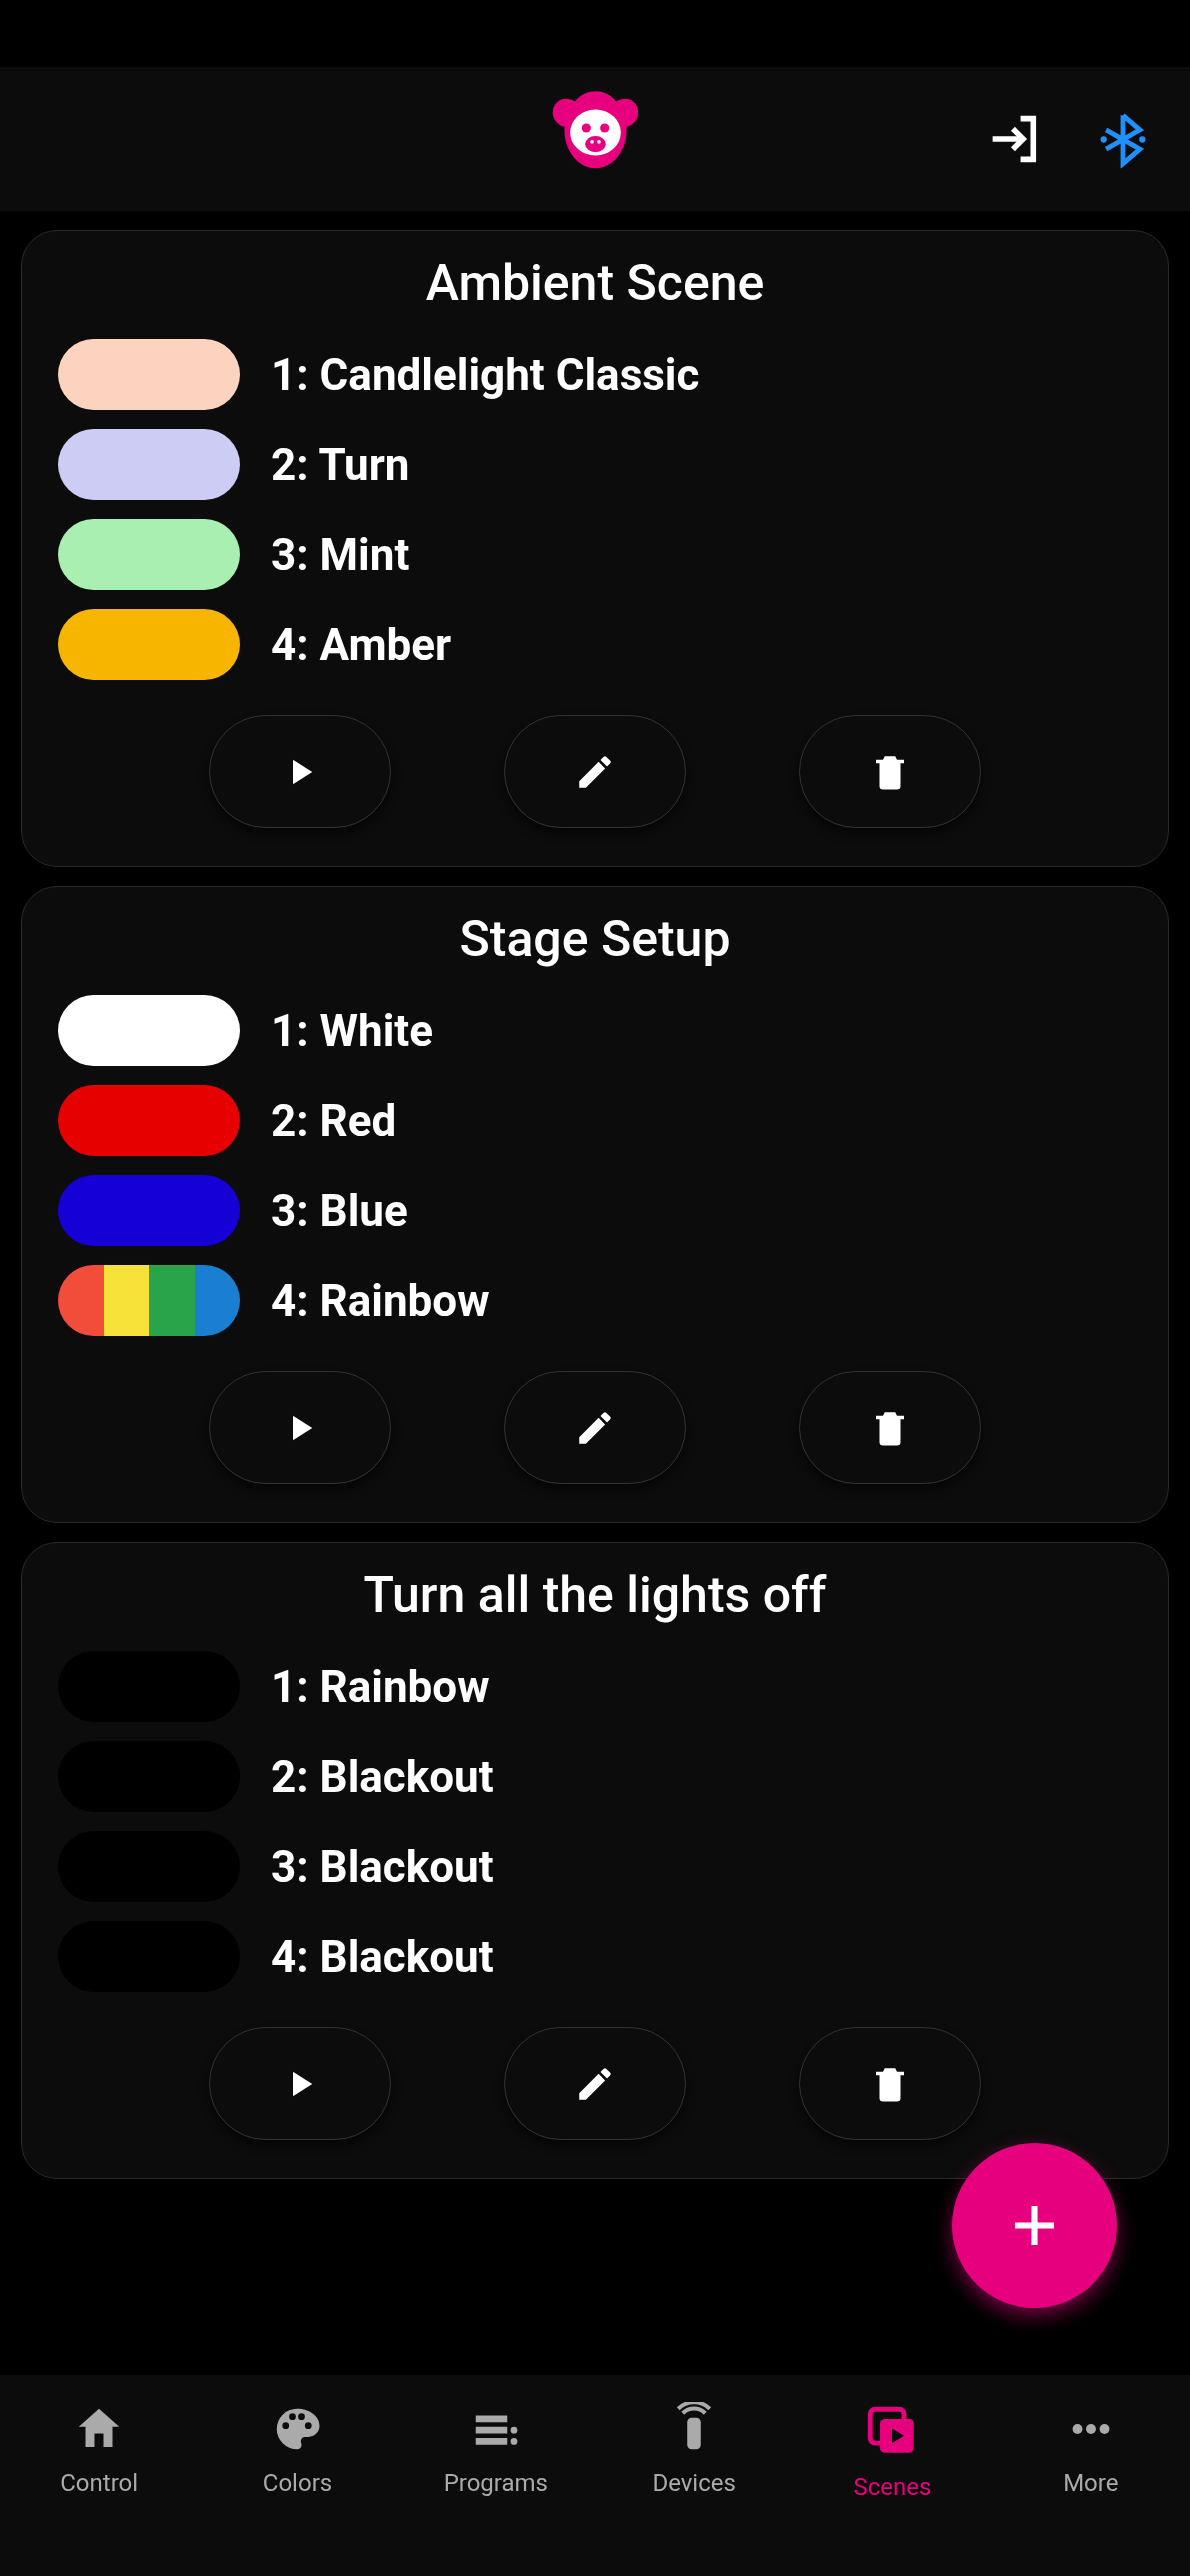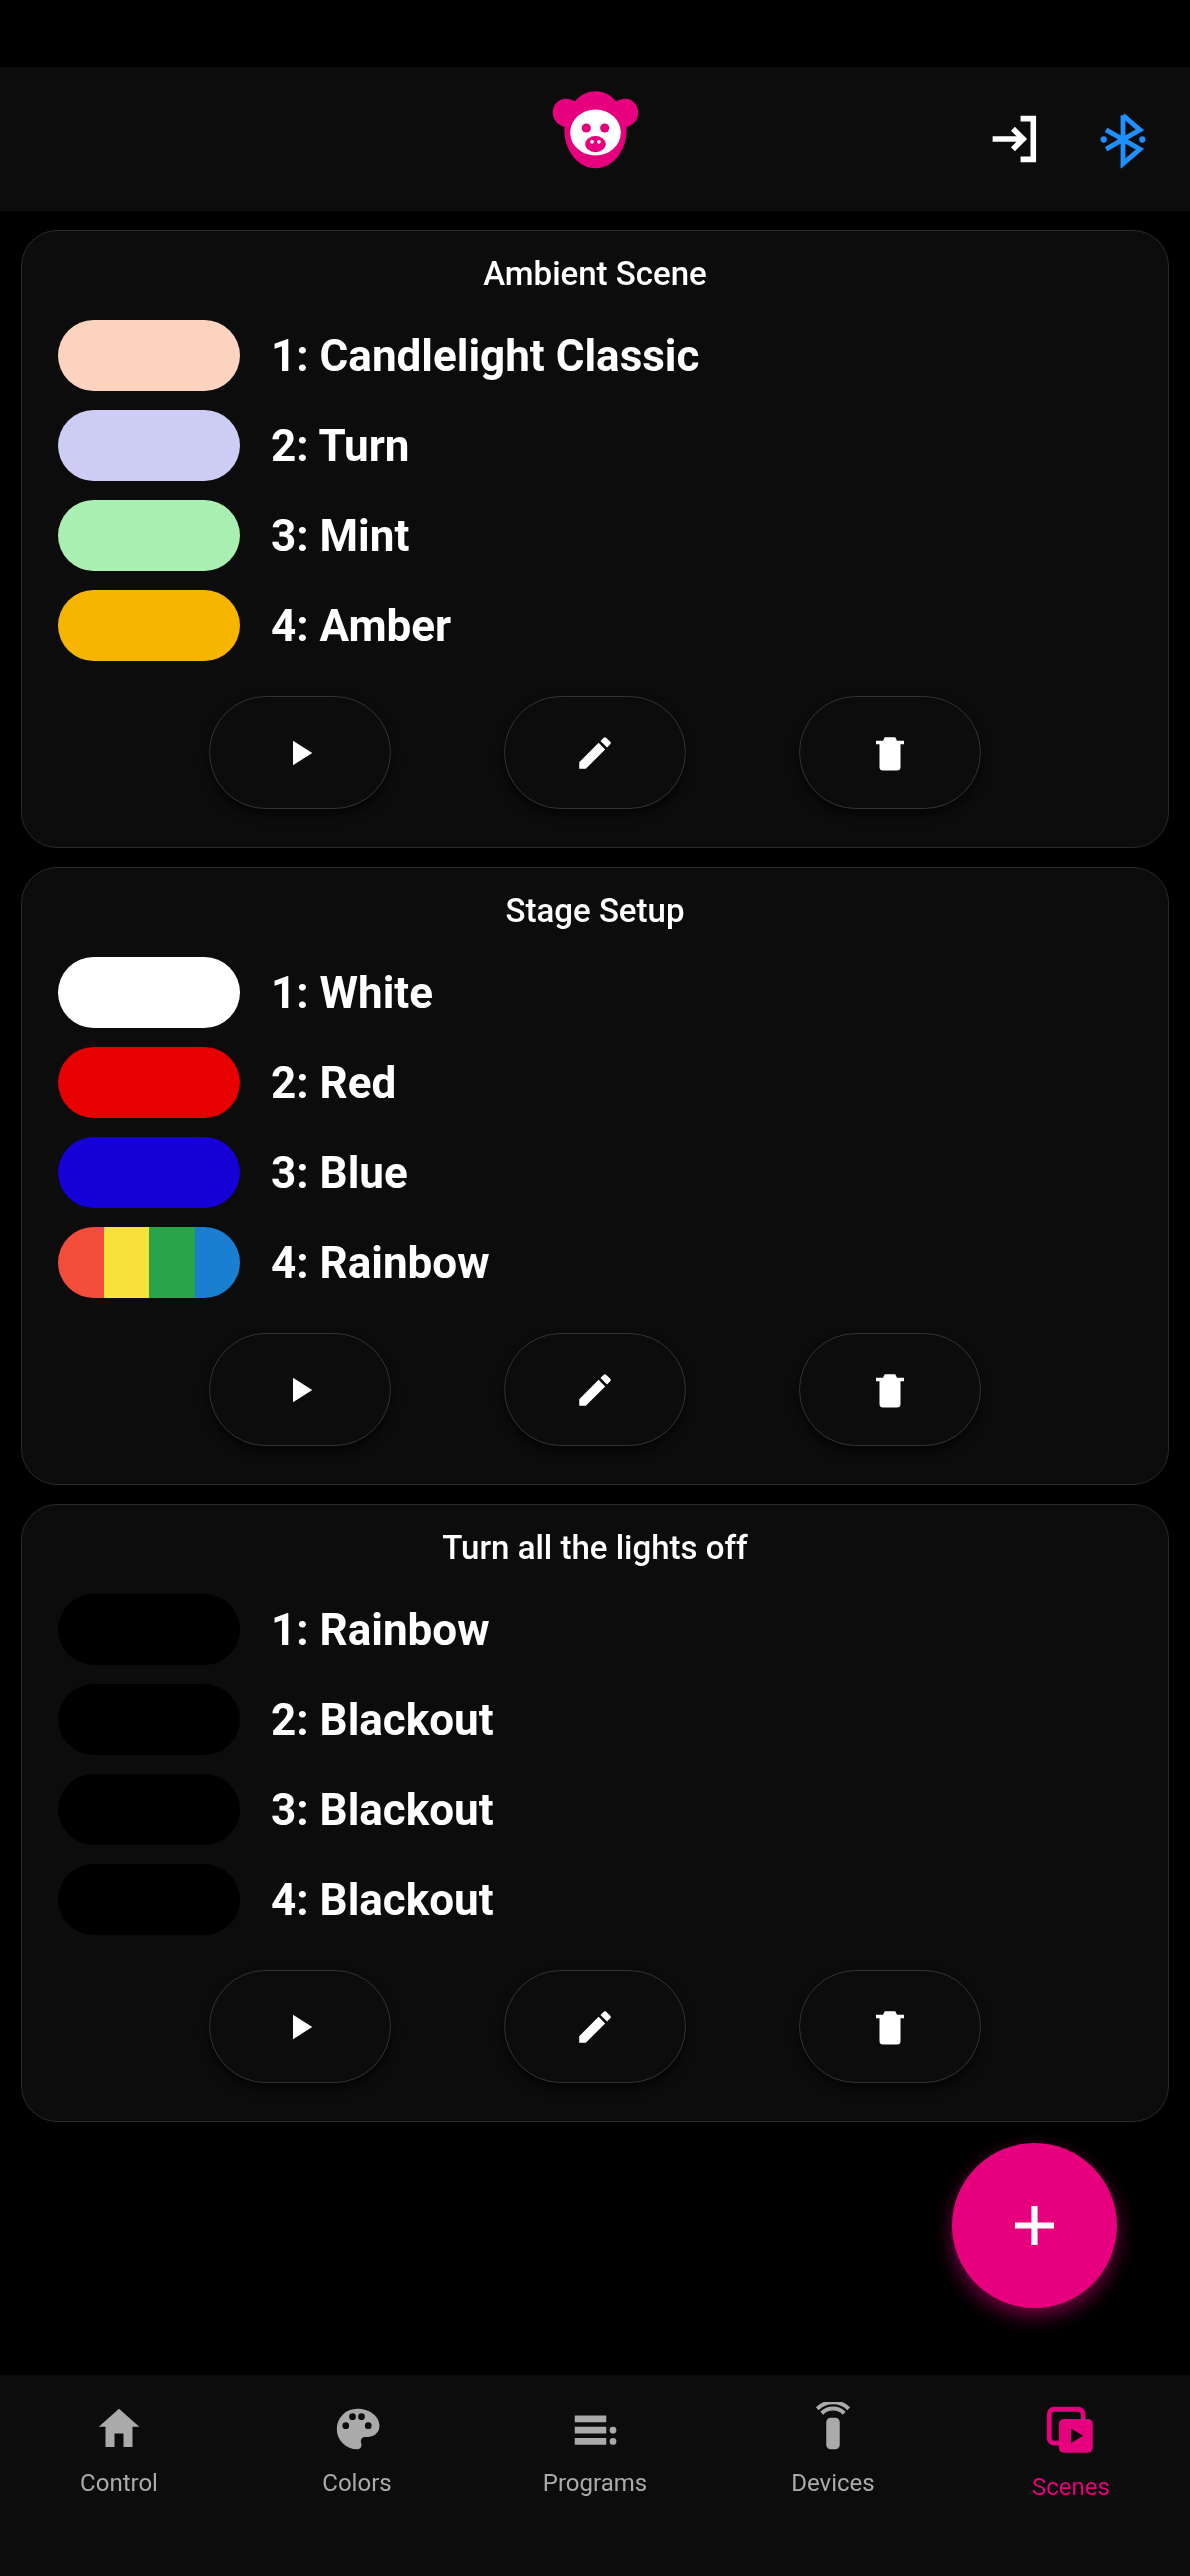--- a/index.html
+++ b/index.html
@@ -35,21 +35,21 @@
   }
   .card {
     border: 1.9px solid #2a2a2a;
     border-radius: 36px;
     margin-bottom: 19px;
     padding: 23px 36px 38px 36px;
     background: #0c0c0c;
   }
   .card-title {
     text-align: center;
-    font-size: 33px;
+    font-size: 50px;
     font-weight: 500;
     margin-bottom: 27px;
   }
   .row {
     display: flex;
     align-items: center;
     gap: 31px;
     margin-bottom: 19px;
   }
   .swatch {
@@ -311,14 +311,22 @@
     <span class="tab-label">Devices</span>
   </div>
   <div class="tab active">
     <svg width="58" height="58" viewBox="0 0 24 24">
       <rect x="3" y="3" width="14" height="14" rx="2" fill="none" stroke="#e6007e" stroke-width="2"></rect>
       <rect x="7" y="7" width="14" height="14" rx="2" fill="#e6007e"></rect>
       <path fill="#0c0c0c" d="M12 11v6l5-3z"></path>
     </svg>
     <span class="tab-label">Scenes</span>
   </div>
+  <div class="tab">
+    <svg width="54" height="54" viewBox="0 0 24 24">
+      <circle cx="6" cy="12" r="2.2" fill="#aaa"></circle>
+      <circle cx="12" cy="12" r="2.2" fill="#aaa"></circle>
+      <circle cx="18" cy="12" r="2.2" fill="#aaa"></circle>
+    </svg>
+    <span class="tab-label">More</span>
+  </div>
 </div>
 
 
 </body></html>

